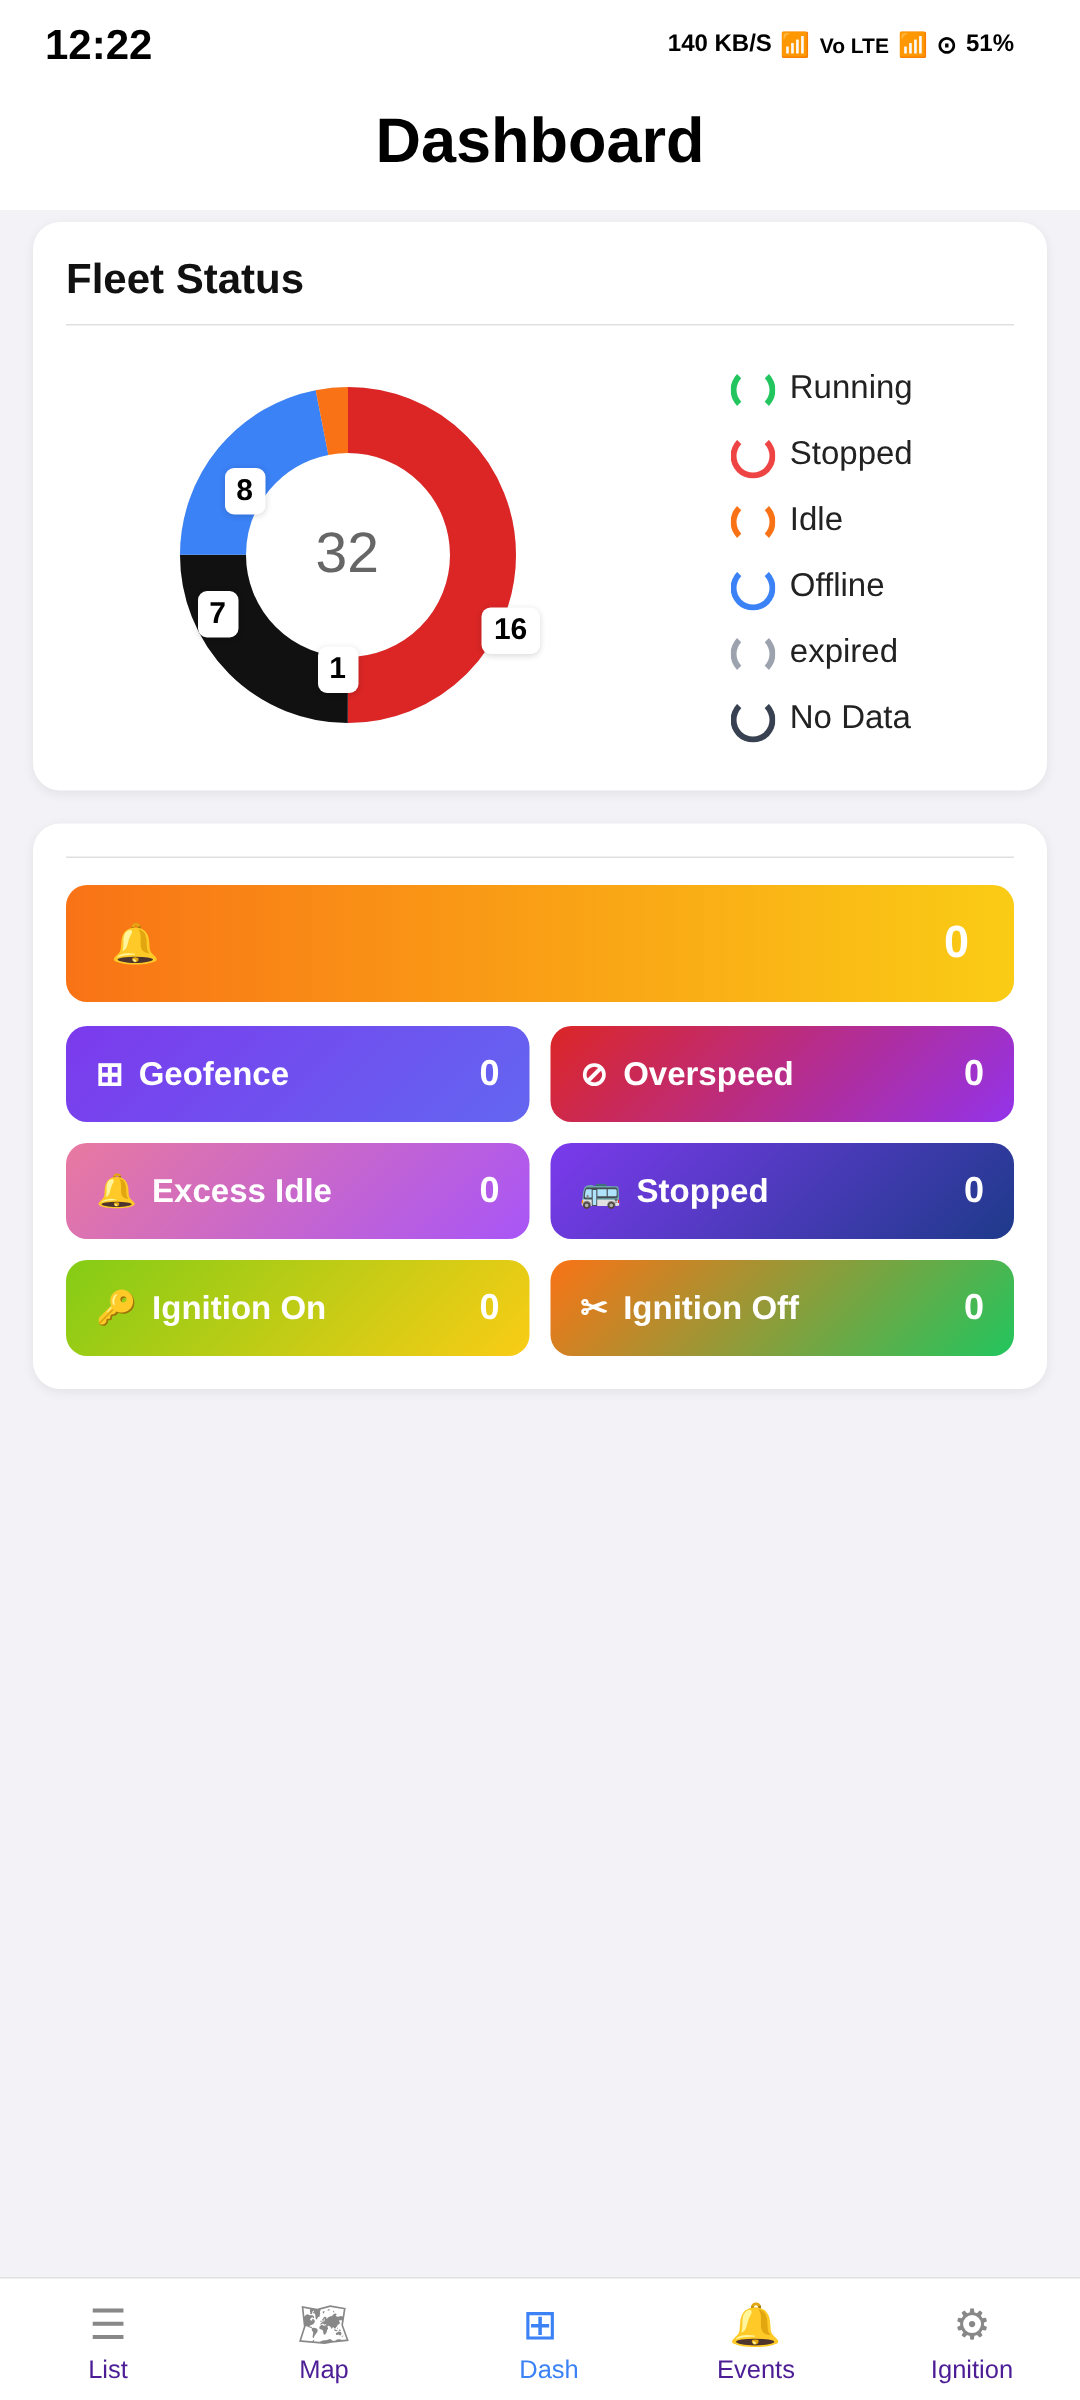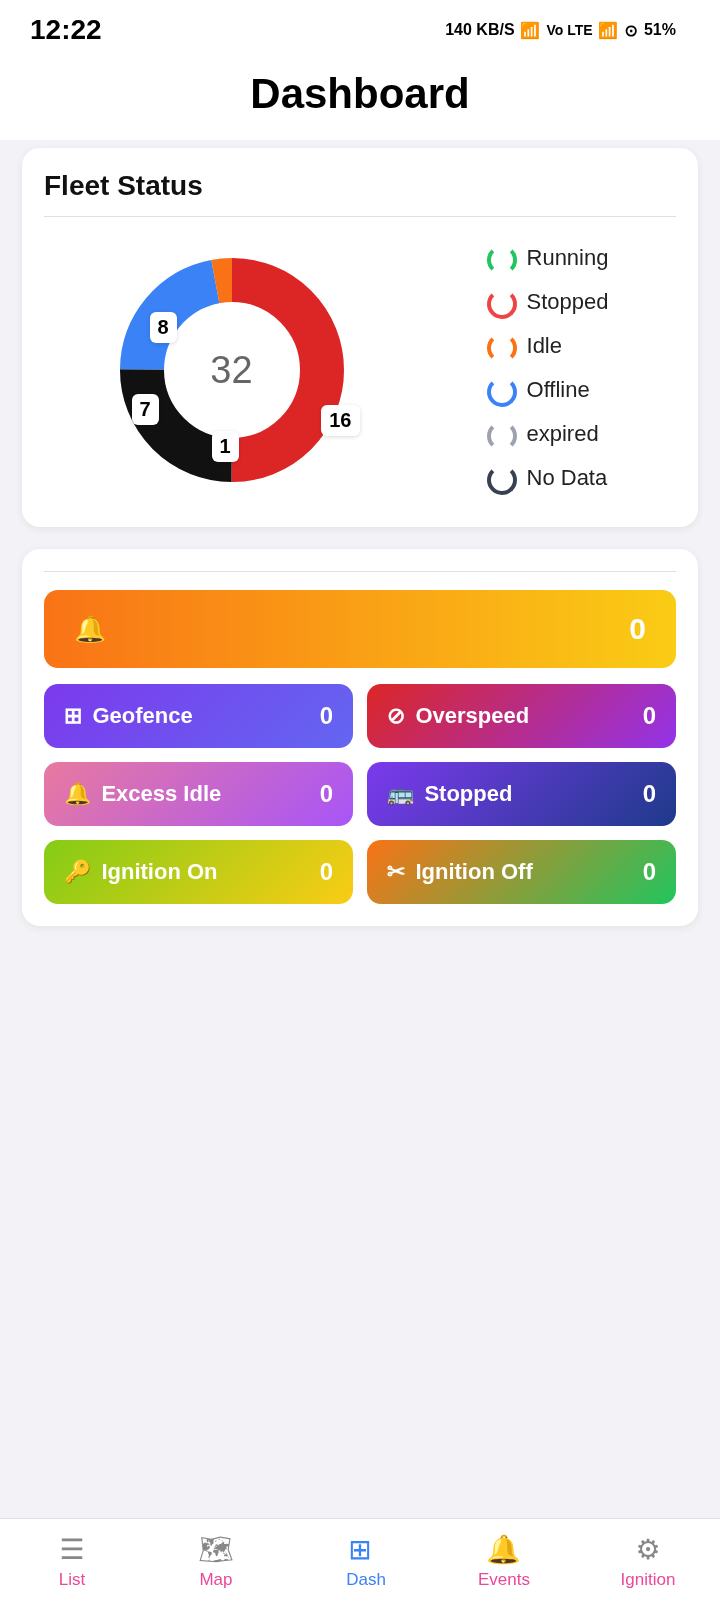--- a/index.html
+++ b/index.html
@@ -221,21 +221,21 @@
       cursor: pointer;
       min-width: 80px;
     }
     .nav-icon {
       font-size: 28px;
       color: #888;
     }
     .nav-icon.active { color: #3b82f6; }
     .nav-label {
       font-size: 17px;
-      color: #ec4899;
+      color: #4c1d95;
     }
     .nav-label.active { color: #3b82f6; margin-left: 12px; }
 
     
     .main-content {
       padding-top: 8px;
       padding-bottom: 120px;
     }
 
     

